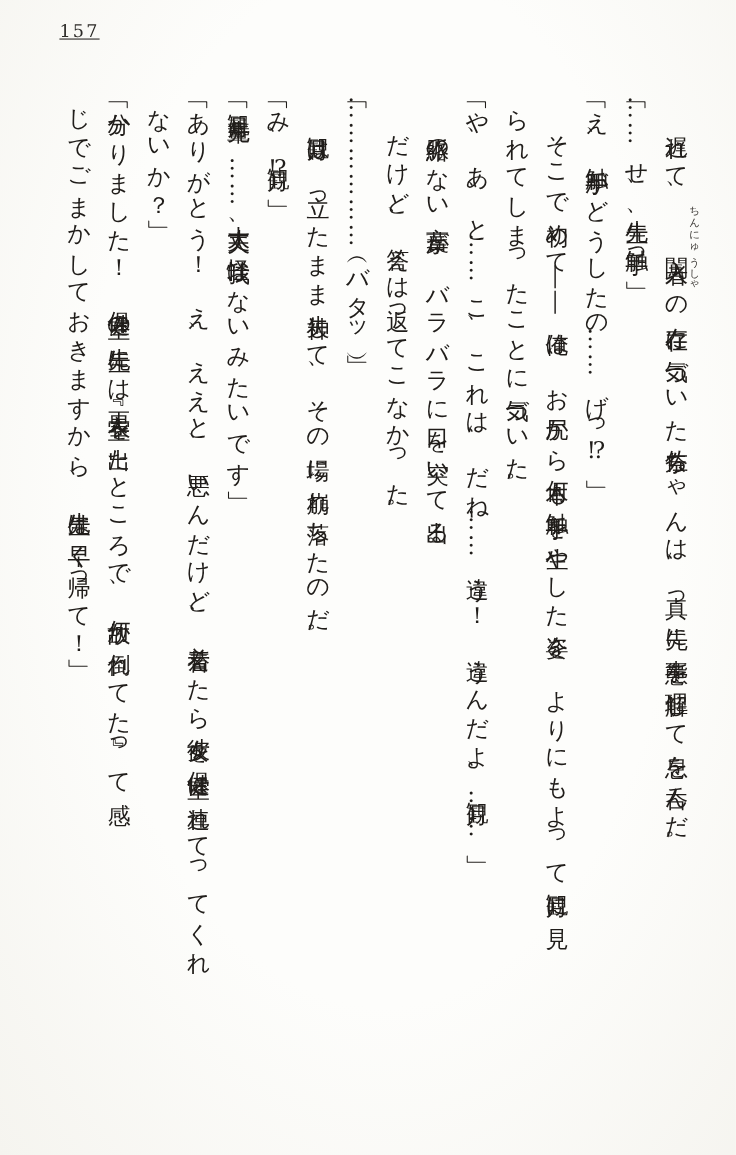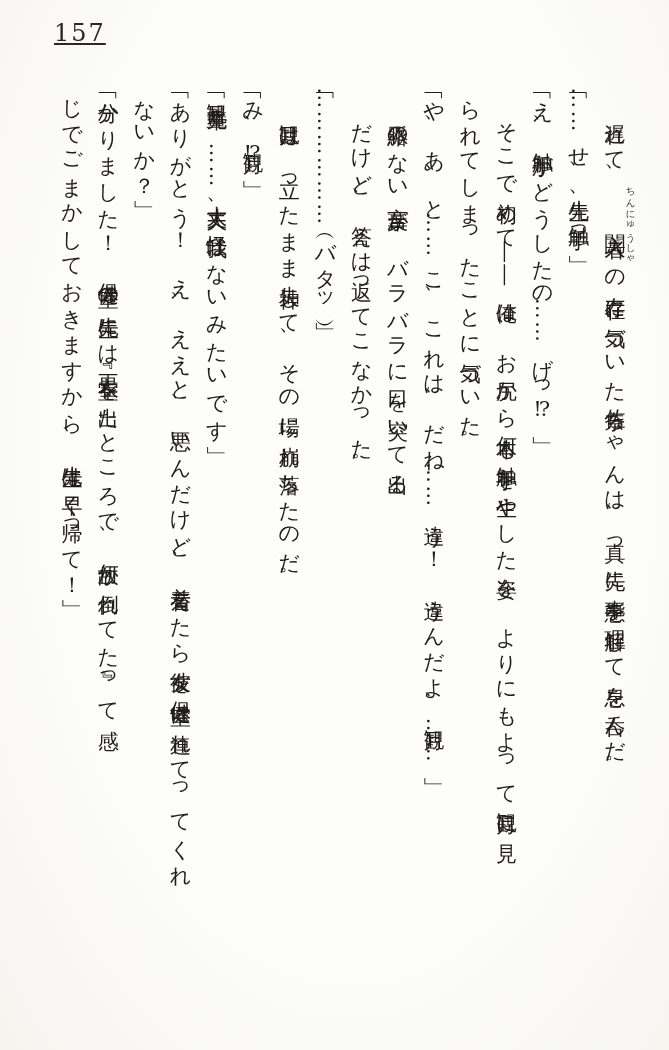--- a/index.html
+++ b/index.html
@@ -16,21 +16,21 @@
     width: 669px;
     height: 1050px;
     background: radial-gradient(ellipse at 52% 42%, #fdfdfb 55%, #f5f4ef 100%);
     font-family: "DejaVu Serif", "Liberation Serif", serif;
     color: #201d1a;
   }
   .page-number {
     position: absolute;
     top: 19px;
     left: 54px;
-    font-size: 24px;
+    font-size: 16px;
     letter-spacing: 2px;
     color: #2b2926;
     text-decoration: underline;
   }
   .text-area {
     position: absolute;
     top: 85px;
     right: 33px;
     height: 932px;
     writing-mode: vertical-rl;

